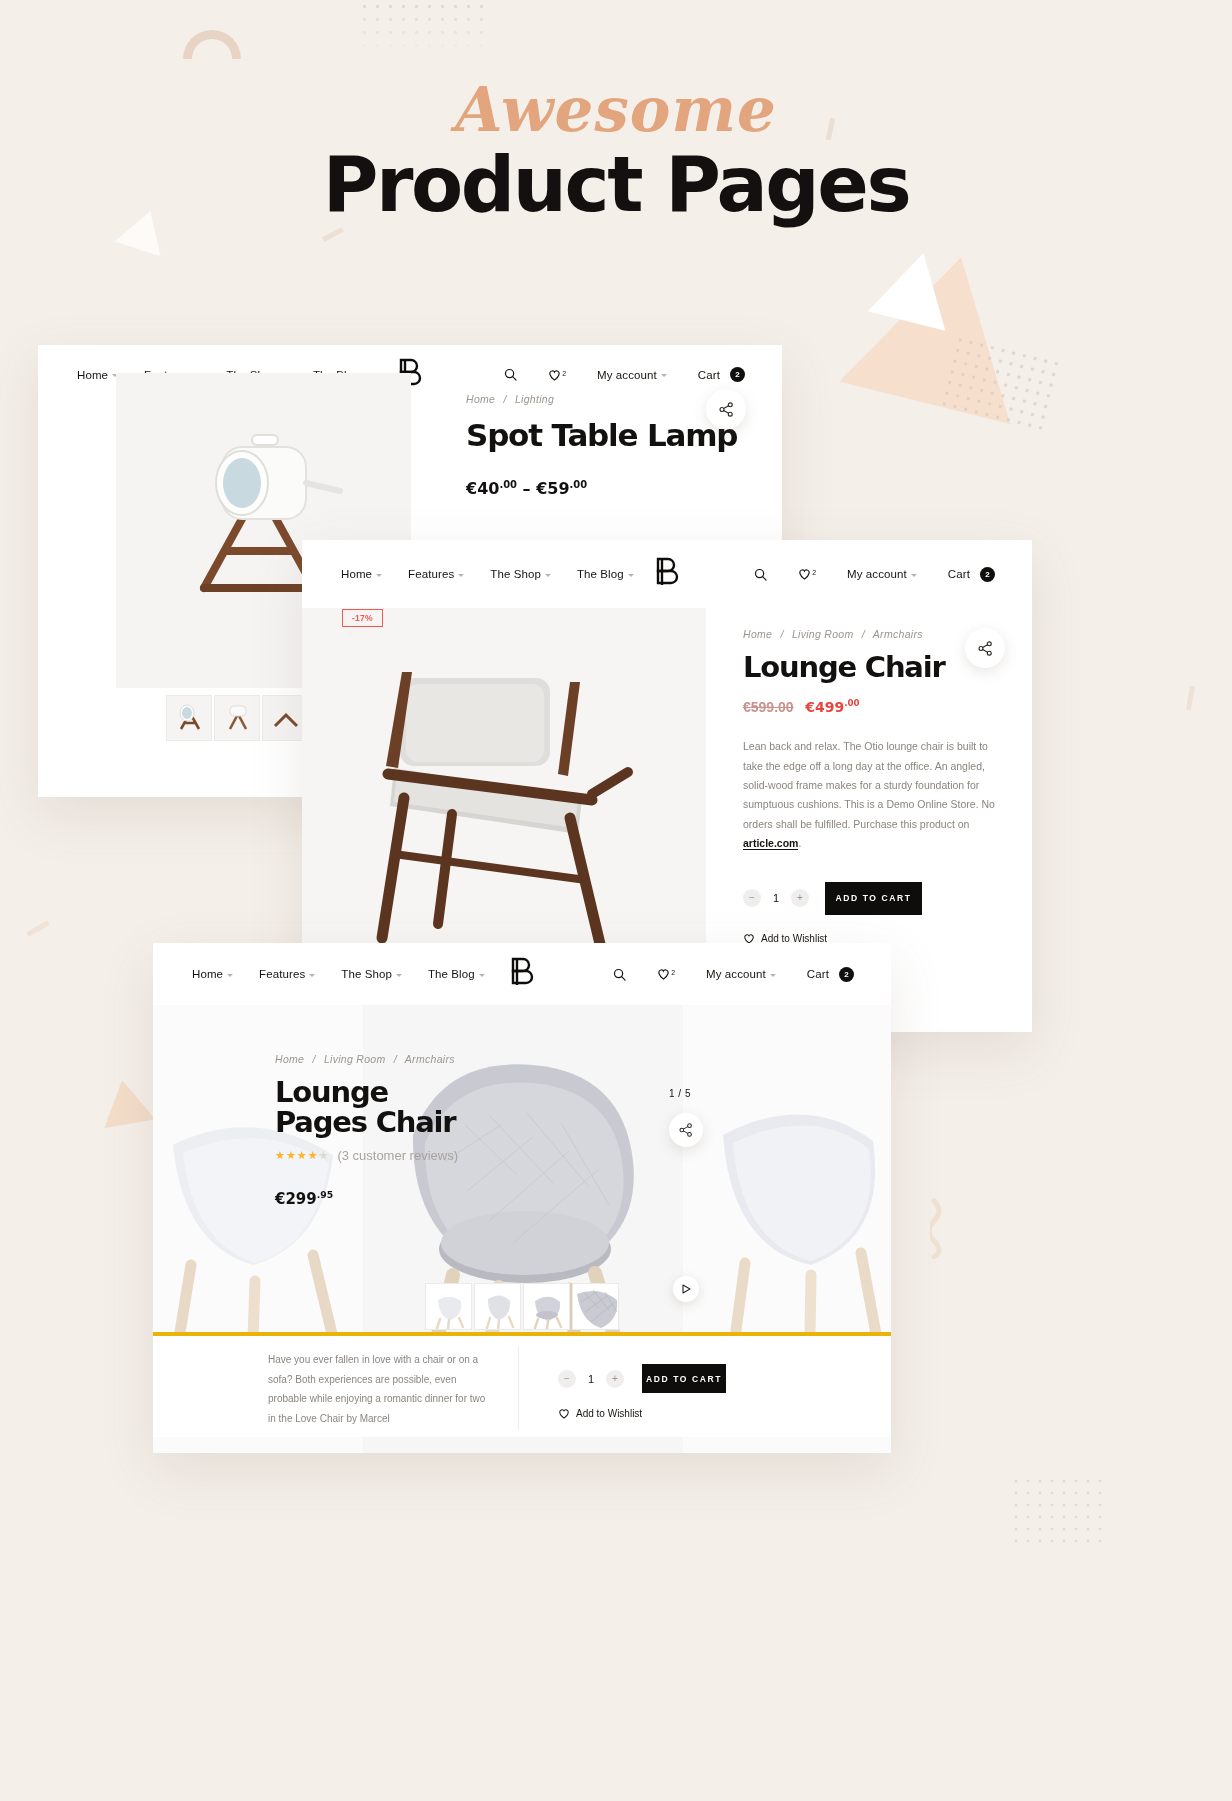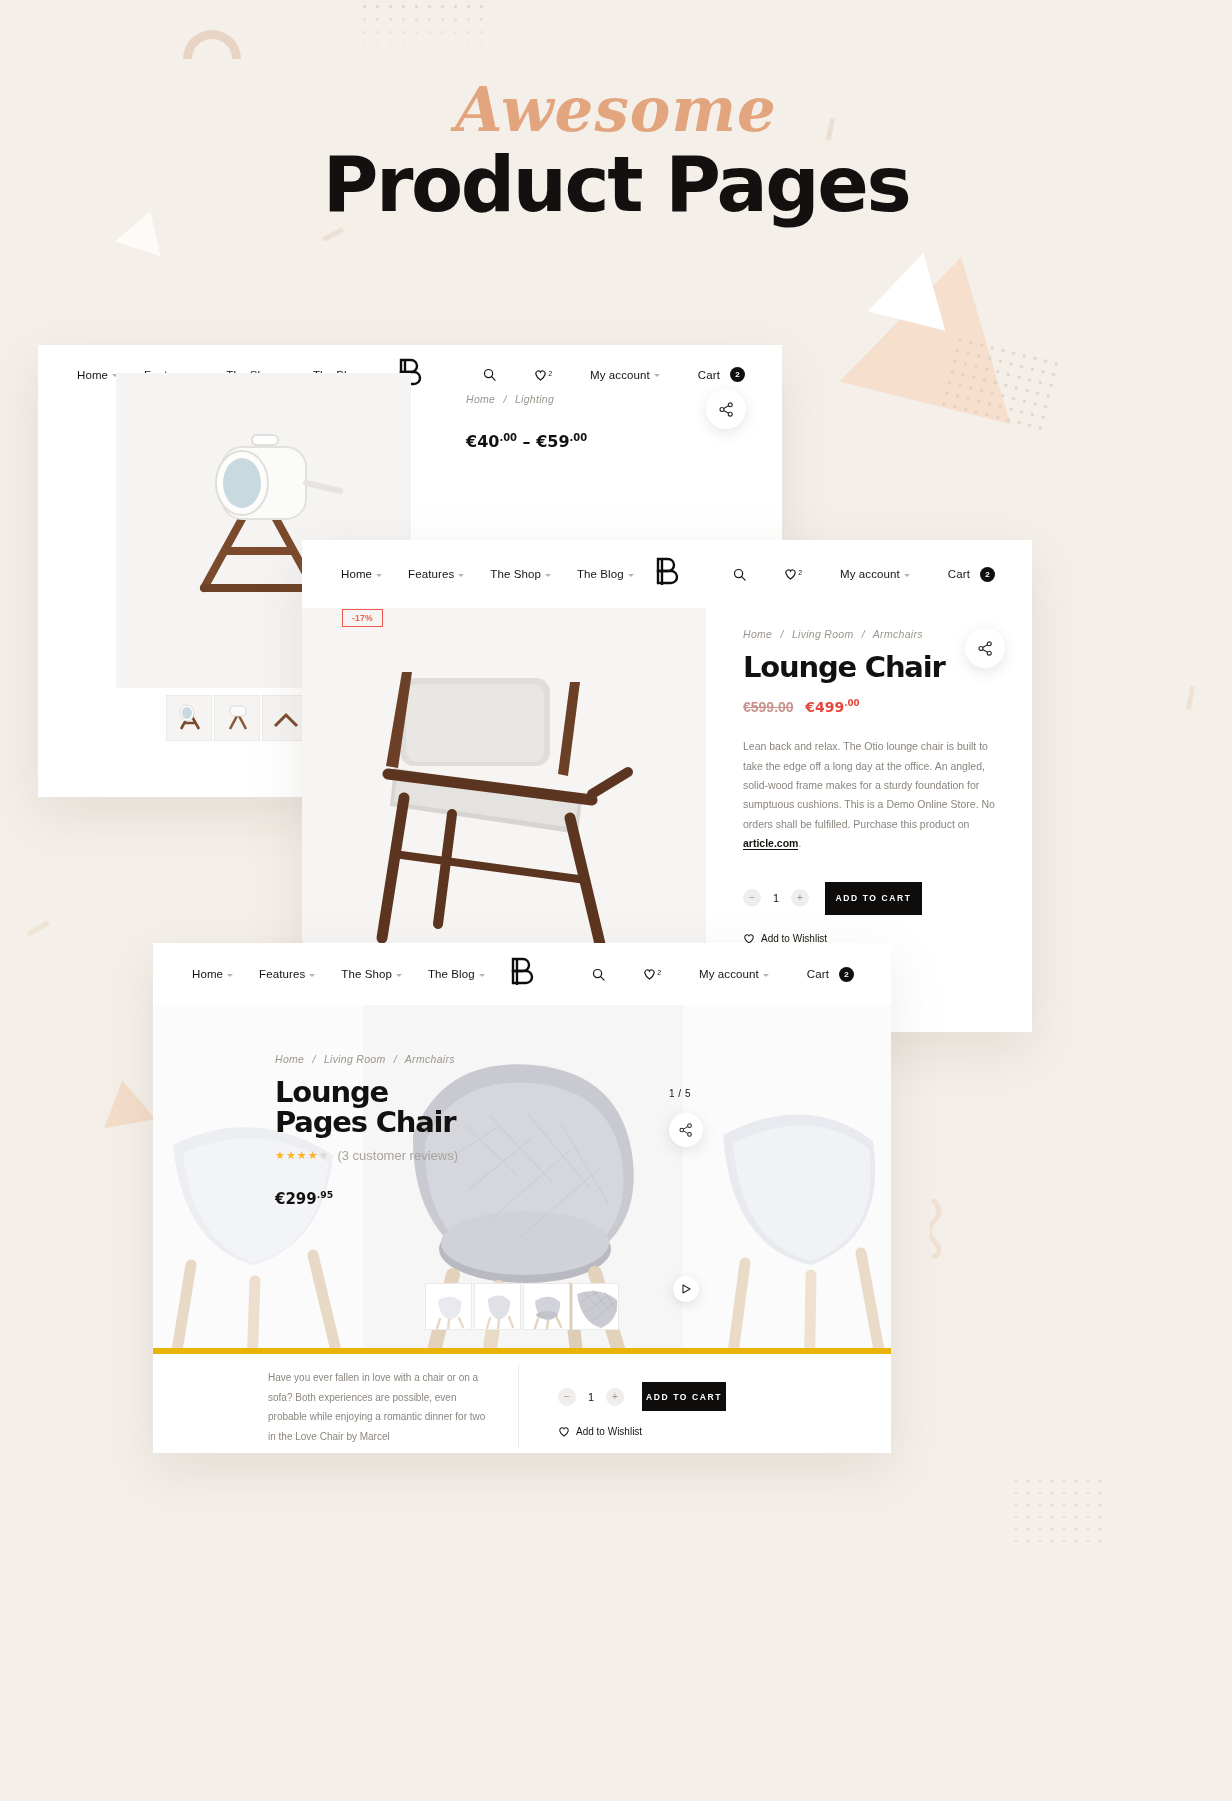--- a/index.html
+++ b/index.html
@@ -82,21 +82,21 @@
   .nav-left { display: flex; align-items: center; gap: 0; }
   .nav-item {
     display: flex; align-items: center; gap: 4px;
     color: #17140f; font-size: 11.5px; letter-spacing: .1px;
     padding: 0 13px; white-space: nowrap;
   }
   .caret { display:inline-block; width:0;height:0;
     border-left:3px solid transparent;border-right:3px solid transparent;
     border-top:3px solid #b9b3ab; margin-top:2px; }
   .brand { position:absolute; left:50%; transform: translateX(-50%); }
-  .nav-right { margin-left:auto; display:flex; align-items:center; gap:16px; }
+  .nav-right { margin-left:auto; display:flex; align-items:center; gap:9px; }
   .nav-right > * { padding: 0 11px; }
   .ico { display:flex; align-items:center; }
   .heartwrap { display:flex; align-items:flex-start; }
   .sup { font-size:7px; line-height:1; margin-left:1px; margin-top:1px; color:#17140f;}
   .badge {
     display:inline-flex; align-items:center; justify-content:center;
     width:15px;height:15px;border-radius:50%;background:#12100e;color:#fff;
     font-size:8px; font-weight:700; margin-left:6px;
   }
 
@@ -186,22 +186,22 @@
   #card3 .panel-m { position:absolute; left:210px; top:0; width:320px; height:448px; background:#f6f6f6; }
   #card3 .panel-r { position:absolute; left:530px; top:0; width:208px; height:448px; background:#fbfbfb; }
   #card3 .info { position:absolute; left:122px; top:110px; width:250px; z-index:4; }
   #card3 .ptitle { font-size:29px; margin-top:12px; }
   #card3 .price { font-size:15px; margin-top:26px; }
   #card3 .counter { position:absolute; right:200px; top:145px; z-index:5; }
   #card3 .share-btn { position:absolute; right:188px; top:170px; z-index:5; width:34px;height:34px; }
   #card3 .next-btn { position:absolute; right:192px; top:333px; z-index:5; }
   #card3 .thumbs { left:272px; top:340px; z-index:6; }
   #card3 .thumb { width:47px; height:47px; background:#fff; }
-  #card3 .botbar { position:absolute; left:0; bottom:0; width:100%; height:105px; background:#fff; z-index:7;
-                   border-top:6px solid #eab308; }
+  #card3 .botbar { position:absolute; left:0; bottom:16px; width:100%; height:105px; background:#fff; z-index:7;
+                   border-top:4px solid #eab308; }
   #card3 .botdesc { position:absolute; left:115px; top:14px; width:218px; font-size:10px; line-height:1.95; color:#8b857e; }
   #card3 .botdiv { position:absolute; left:365px; top:10px; width:1px; height:84px; background:#efeceA; }
   #card3 .botbuy { position:absolute; left:405px; top:28px; display:flex; align-items:center; gap:18px; }
   #card3 .atc { width:84px; height:29px; }
   #card3 .botwish { position:absolute; left:405px; top:72px; }
 </style>
 </head>
 <body>
 
 <div class="stage">
@@ -297,20 +297,21 @@
         </g>
       </svg>
     </div>
 
     <div class="info">
       <div class="breadcrumb">
         <span>Home</span>
         <span class="bc-sep">/</span>
         <span>Lighting</span>
       </div>
+      <div class="ptitle">Spot Table Lamp</div>
       <div class="price">
         <span>€</span><span>40</span><span class="cents">.00</span>
         <span>–</span>
         <span>€</span><span>59</span><span class="cents">.00</span>
       </div>
     </div>
 
     <div class="share-btn">
       <svg width="15" height="15" viewBox="0 0 16 16">
         <circle cx="12" cy="3" r="2.1" fill="none" stroke="#2a2724" stroke-width="1.2"></circle>

